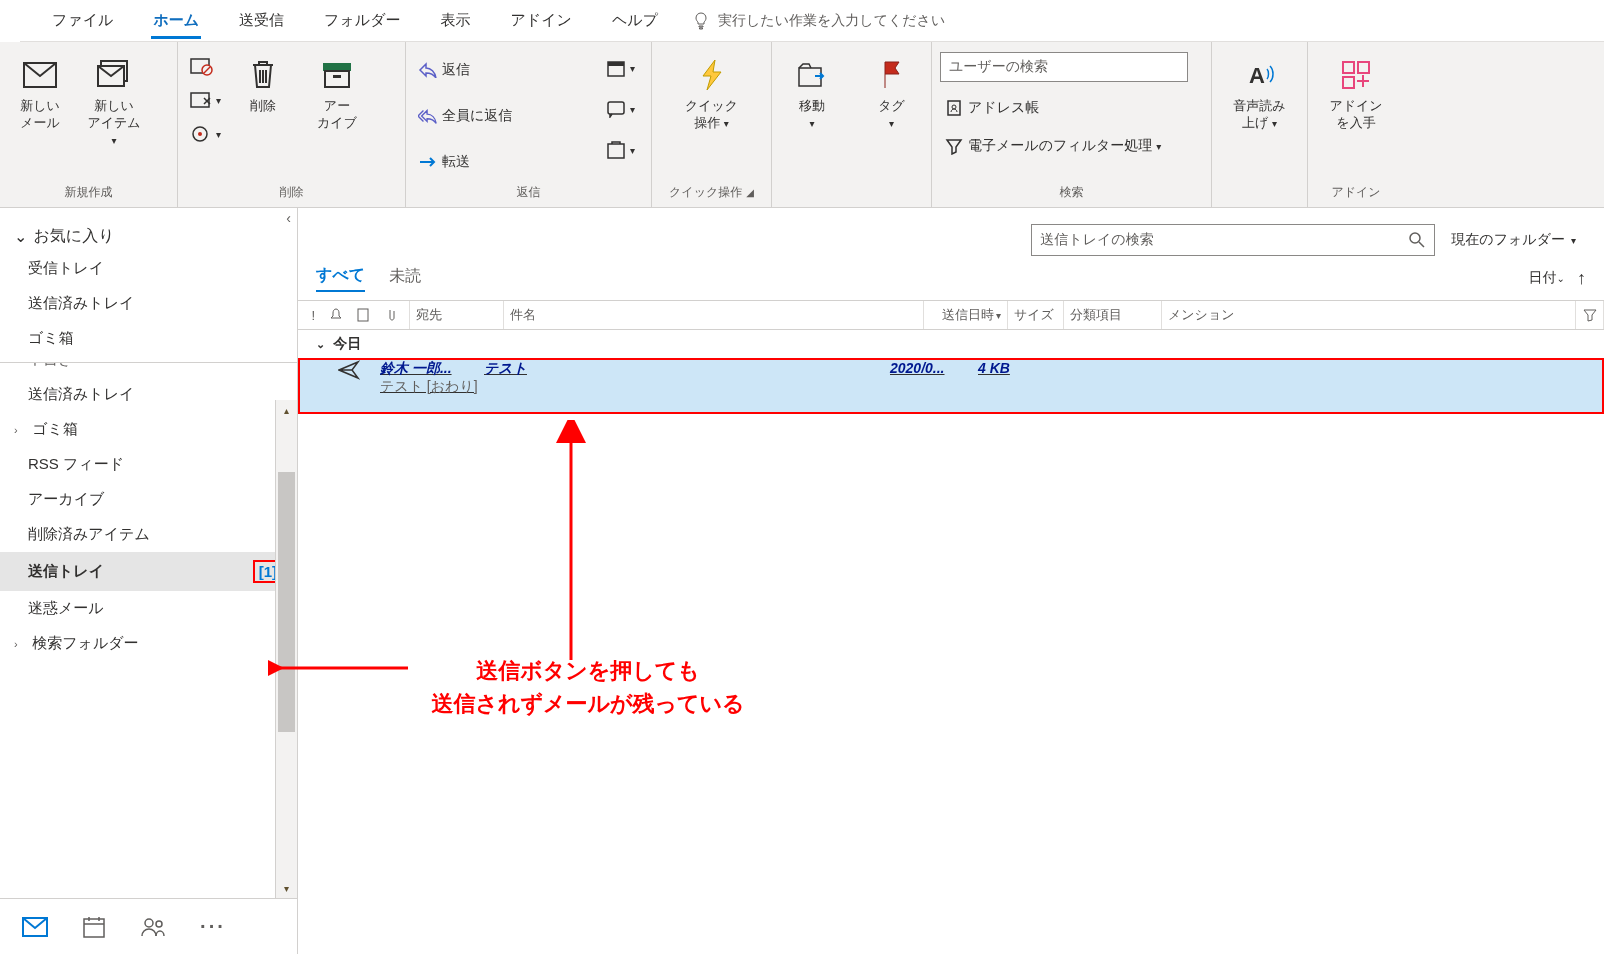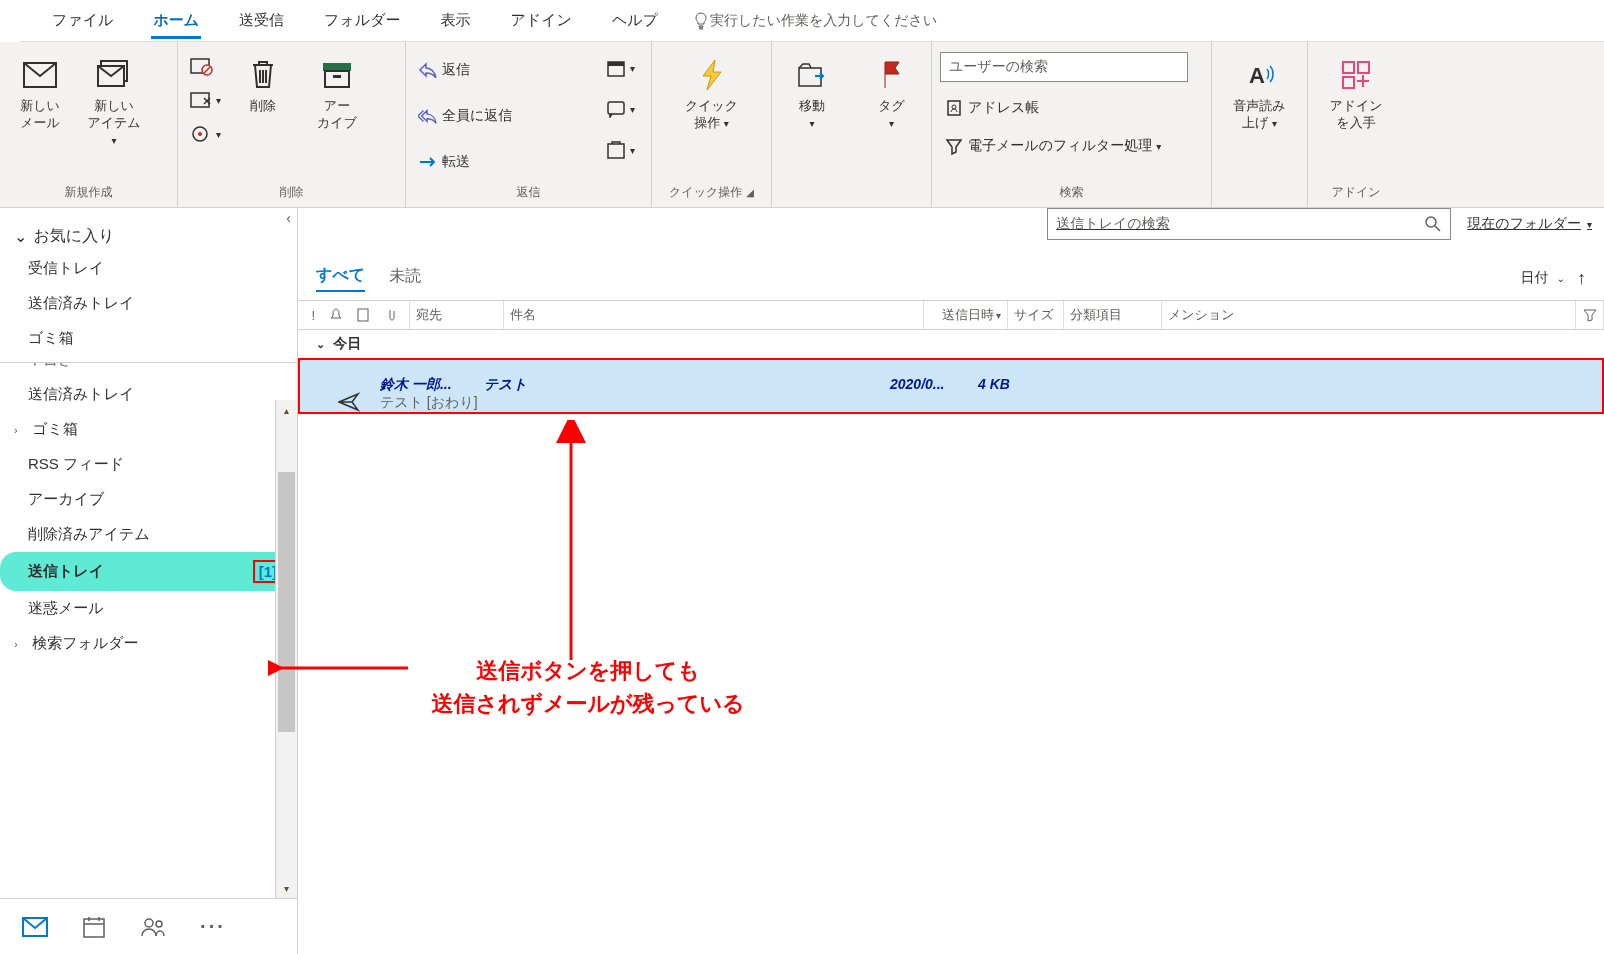--- a/index.html
+++ b/index.html
@@ -3,21 +3,21 @@
 <meta charset="utf-8">
 <style>
 * { box-sizing: border-box; margin: 0; padding: 0; font-family: "Segoe UI", "Yu Gothic UI", Meiryo, sans-serif; }
 body { background: #fff; font-size: 14px; color: #323130; width: 1604px; height: 954px; overflow: hidden; }
 
 
 .menu-bar { display: flex; align-items: center; height: 42px; padding: 0 12px; gap: 0; border-bottom: 1px solid #e1dfdd; background: #fff; margin-left: 20px; }
 .menu-item { padding: 0 20px; height: 42px; display: flex; align-items: center; font-size: 15px; cursor: pointer; color: #323130; }
 .menu-item.active { font-weight: 600; color: #106ebe; position: relative; }
 .menu-item.active::after { content: ""; position: absolute; bottom: 3px; left: 18px; right: 18px; height: 3px; background: #0078d4; }
-.tell-me { display: flex; align-items: center; margin-left: 14px; color: #605e5c; font-size: 14px; }
+.tell-me { display: flex; align-items: center; gap: 8px; margin-left: 14px; color: #605e5c; font-size: 14px; }
 
 
 .ribbon { display: flex; height: 166px; background: #f3f2f1; border-bottom: 1px solid #d2d0ce; }
 .ribbon-group { display: flex; flex-direction: column; border-right: 1px solid #d2d0ce; padding: 4px 8px 0 8px; }
 .ribbon-group-content { flex: 1; display: flex; align-items: flex-start; gap: 10px; padding-top: 6px; }
 .ribbon-group-label { text-align: center; font-size: 12px; color: #605e5c; padding: 4px 0 6px 0; display: flex; justify-content: center; align-items: center; gap: 4px; }
 .big-btn { display: flex; flex-direction: column; align-items: center; justify-content: flex-start; width: 64px; padding: 4px 2px; cursor: pointer; }
 .big-btn .icon { height: 38px; display: flex; align-items: center; justify-content: center; margin-bottom: 4px; }
 .big-btn .label { font-size: 13px; text-align: center; line-height: 1.3; color: #323130; }
 .small-btn-row { display: flex; gap: 4px; align-items: center; padding: 2px 4px; cursor: pointer; }
@@ -34,34 +34,34 @@
 .sidebar-collapse { position: absolute; top: 2px; right: 6px; cursor: pointer; font-size: 14px; color: #605e5c; }
 .sidebar-scroll { flex: 1; overflow: hidden; position: relative; }
 .sidebar-scrollbar { position: absolute; right: 0; top: 192px; bottom: 0; width: 22px; border-left: 1px solid #d2d0ce; background: #f3f2f1; }
 .sidebar-scrollbar .up-arrow, .sidebar-scrollbar .down-arrow { height: 20px; display: flex; align-items: center; justify-content: center; font-size: 10px; color: #605130; cursor: pointer; }
 .sidebar-scrollbar .down-arrow { position: absolute; bottom: 0; left: 0; right: 0; }
 .sidebar-scrollbar .thumb { position: absolute; left: 2px; right: 2px; top: 72px; height: 260px; background: #c8c6c4; }
 
 .fav-section { padding: 14px 0 6px 0; border-bottom: 1px solid #d2d0ce; }
 .fav-header { display: flex; align-items: center; gap: 6px; padding: 4px 14px; font-size: 16px; cursor: pointer; }
 .folder-item { display: flex; align-items: center; padding: 8px 14px 8px 28px; font-size: 15px; cursor: pointer; justify-content: space-between; }
-.folder-item.sel { background: #5eead4; font-weight: 700; border-radius: 16px; }
+.folder-item.sel { background: #e5e5e5; font-weight: 700; }
 .folder-item.has-chevron { padding-left: 14px; }
 .folder-item .chev { width: 14px; display: inline-block; font-size: 11px; color: #605e5c; }
 .folder-item .count { color: #0078d4; font-weight: 600; }
 .folder-item .count.boxed { border: 2px solid #ff0000; padding: 1px 4px; }
 .folder-item.clipped { padding-top: 0; overflow: hidden; height: 14px; align-items: flex-end; color: #605e5c; }
 
 .sidebar-bottom { height: 56px; border-top: 1px solid #d2d0ce; display: flex; align-items: center; gap: 34px; padding-left: 22px; }
 .sidebar-bottom .nav-icon { cursor: pointer; color: #605e5c; }
 .sidebar-bottom .nav-icon.active { color: #0078d4; }
 
 
 .content { flex: 1; display: flex; flex-direction: column; }
-.content-toolbar { display: flex; align-items: flex-start; height: 48px; padding: 0 4px 0 10px; justify-content: flex-end; gap: 8px; text-decoration: underline; }
+.content-toolbar { display: flex; align-items: flex-end; height: 48px; padding: 0 20px 0 10px; justify-content: flex-end; gap: 8px; }
 .outbox-search { border: 1px solid #8a8886; height: 32px; width: 404px; display: flex; align-items: center; padding: 0 8px; font-size: 14px; color: #605e5c; }
 .outbox-search .mag { margin-left: auto; }
 .folder-scope { display: flex; align-items: center; gap: 6px; padding: 0 8px; height: 32px; font-size: 14px; color: #323130; cursor: pointer; }
 
 .tab-row { display: flex; align-items: center; height: 44px; padding: 0 18px; gap: 24px; }
 .tab-row .mtab { font-size: 16px; color: #605e5c; cursor: pointer; padding-bottom: 4px; }
 .tab-row .mtab.active { color: #0078d4; font-weight: 600; border-bottom: 2px solid #0078d4; }
 .tab-row .right { margin-left: auto; display: flex; gap: 12px; align-items: center; }
 
 .col-headers { display: flex; align-items: center; height: 30px; border-top: 1px solid #d2d0ce; border-bottom: 1px solid #d2d0ce; font-size: 13px; color: #605e5c; }
@@ -71,21 +71,21 @@
 .ch-subj { width: 420px; flex: 0 0 420px; }
 .ch-date { width: 84px; justify-content: flex-end; }
 .ch-size { width: 56px; }
 .ch-cat { width: 98px; }
 .ch-mention { flex: 1; }
 .ch-filter { width: 28px; justify-content: center; }
 
 .group-row { height: 28px; display: flex; align-items: center; padding-left: 18px; font-size: 14px; font-weight: 600; gap: 8px; }
 .group-row .chev { font-size: 11px; }
 
-.mail-row { height: 56px; background: #cde6f7; border: 2px solid #ff0000; display: flex; align-items: flex-end; padding-left: 18px; font-size: 14px; }
+.mail-row { height: 56px; background: #cde6f7; border: 2px solid #ff0000; display: flex; align-items: flex-start; padding-left: 18px; font-size: 14px; text-decoration: underline; }
 .mail-row .send-icon { width: 62px; display: flex; justify-content: center; }
 .mail-row .mail-text { flex: 1; display: flex; flex-direction: column; }
 .mail-row .top-line { color: #00188f; font-weight: 700; font-style: italic; display: flex; }
 .mail-row .top-line .rcpt { width: 104px; }
 .mail-row .top-line .subj { width: 406px; }
 .mail-row .top-line .date { width: 88px; }
 .mail-row .top-line .size { width: 56px; }
 .mail-row .preview { color: #605e5c; font-size: 14px; }
 .anno-text { color: #ff0000; font-weight: 700; font-size: 22px; text-align: center; line-height: 1.5; }
 
@@ -453,21 +453,21 @@
       <div class="folder-scope">
           <span>現在のフォルダー</span>
           <span class="chevron-down">▾</span>
         </div>
     </div>
 
     <div class="tab-row">
       <div class="mtab active">すべて</div>
       <div class="mtab">未読</div>
       <div class="right">
-        <div style="display:flex;gap:8px;align-items:center;font-size:14px">
+        <div style="display:flex;gap:0;align-items:center;font-size:14px">
             <span>日付</span>
             <span class="chevron-down">⌄</span>
           </div>
         <div style="font-size:18px">↑</div>
       </div>
     </div>
 
     <div class="col-headers">
       <div class="ch-flags">
         <span>!</span>

